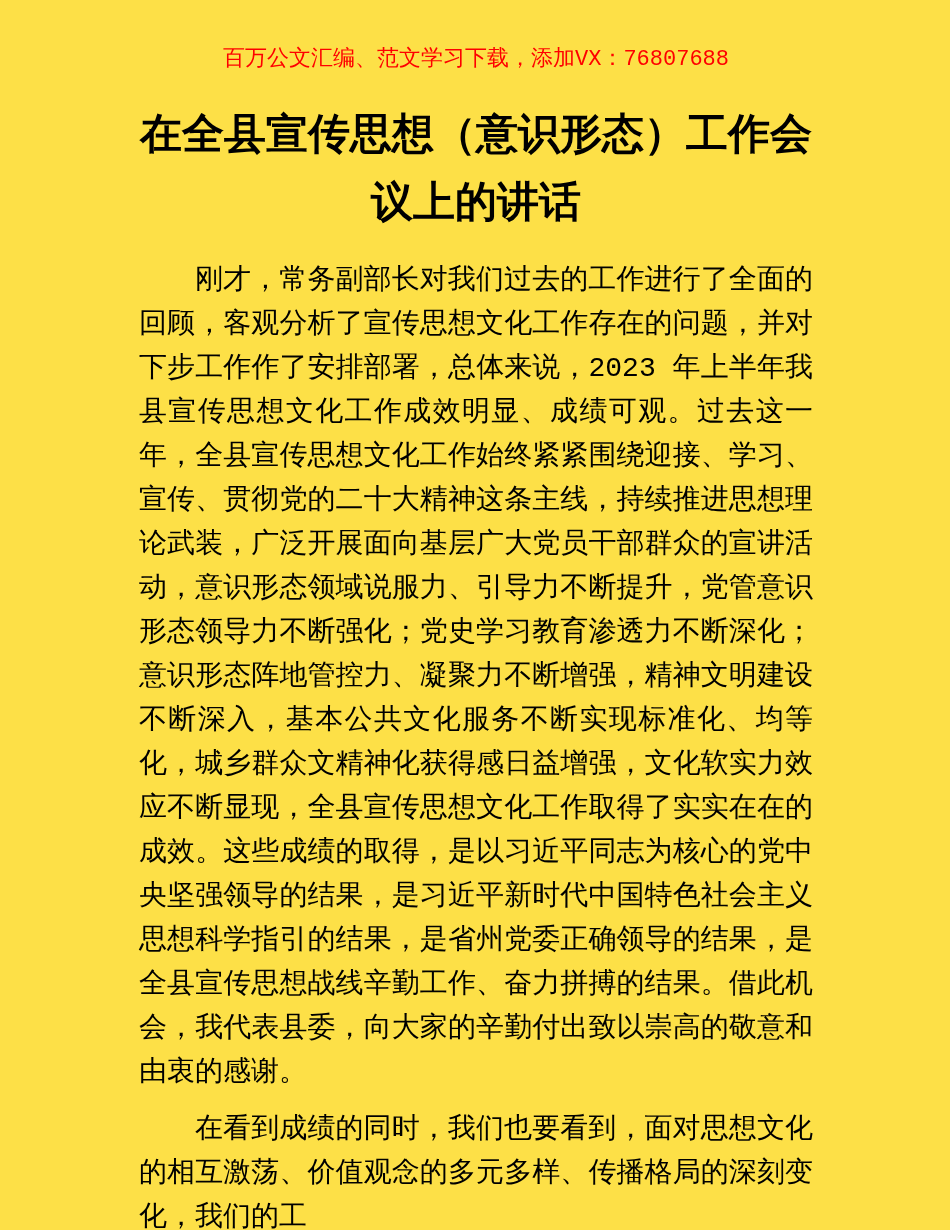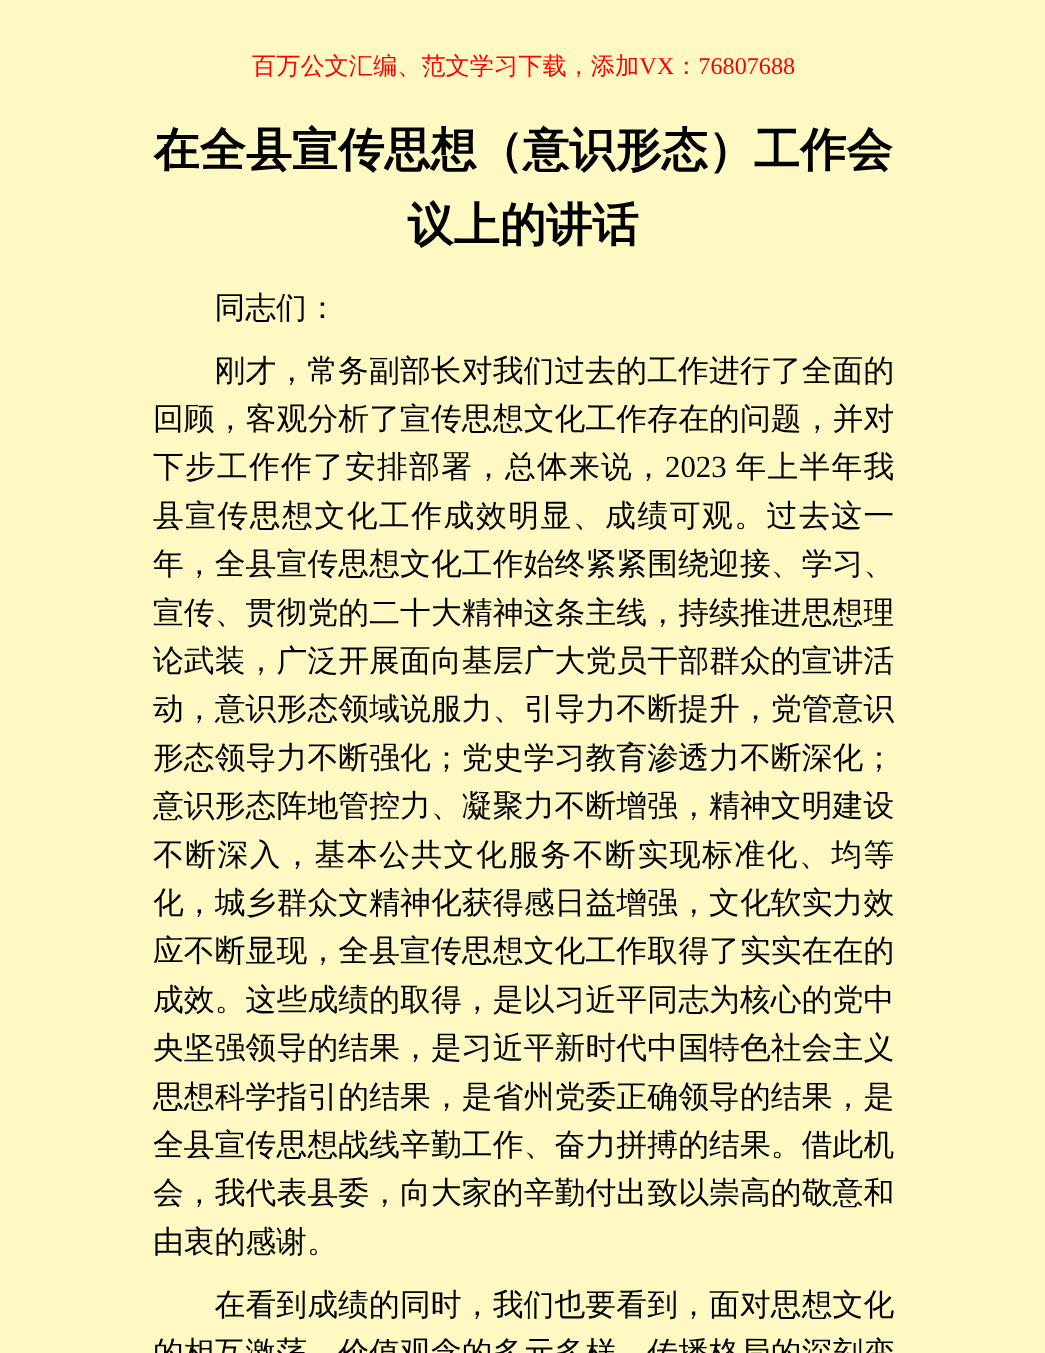--- a/index.html
+++ b/index.html
@@ -5,24 +5,24 @@
   html, body {
     margin: 0;
     padding: 0;
     background: #ffffff;
   }
   .page {
     position: relative;
     width: 950px;
     height: 1230px;
     margin: 0 auto;
-    background: #fef9c3;
+    background: #fde047;
     box-sizing: border-box;
     padding: 46px 137px 20px 139px;
-    font-family: Liberation Serif, serif;
+    font-family: Liberation Mono, monospace;
     color: #000000;
     overflow: hidden;
   }
   .watermark {
     color: #fe0000;
     font-size: 22px;
     line-height: 1.3;
     text-align: center;
     margin: 0 0 28px 0;
     font-weight: 400;
@@ -46,18 +46,17 @@
   }
 </style>
 </head>
 <body>
 
 <div class="page">
   <div class="watermark">百万公文汇编、范文学习下载，添加VX：76807688</div>
 
   <h1 class="doc-title">在全县宣传思想（意识形态）工作会议上的讲话</h1>
 
-  <p class="para">同志们：</p>
 
   <p class="para">刚才，常务副部长对我们过去的工作进行了全面的回顾，客观分析了宣传思想文化工作存在的问题，并对下步工作作了安排部署，总体来说，2023 年上半年我县宣传思想文化工作成效明显、成绩可观。过去这一年，全县宣传思想文化工作始终紧紧围绕迎接、学习、宣传、贯彻党的二十大精神这条主线，持续推进思想理论武装，广泛开展面向基层广大党员干部群众的宣讲活动，意识形态领域说服力、引导力不断提升，党管意识形态领导力不断强化；党史学习教育渗透力不断深化；意识形态阵地管控力、凝聚力不断增强，精神文明建设不断深入，基本公共文化服务不断实现标准化、均等化，城乡群众文精神化获得感日益增强，文化软实力效应不断显现，全县宣传思想文化工作取得了实实在在的成效。这些成绩的取得，是以习近平同志为核心的党中央坚强领导的结果，是习近平新时代中国特色社会主义思想科学指引的结果，是省州党委正确领导的结果，是全县宣传思想战线辛勤工作、奋力拼搏的结果。借此机会，我代表县委，向大家的辛勤付出致以崇高的敬意和由衷的感谢。</p>
 
   <p class="para">在看到成绩的同时，我们也要看到，面对思想文化的相互激荡、价值观念的多元多样、传播格局的深刻变化，我们的工</p>
 </div>
 
 </body></html>

